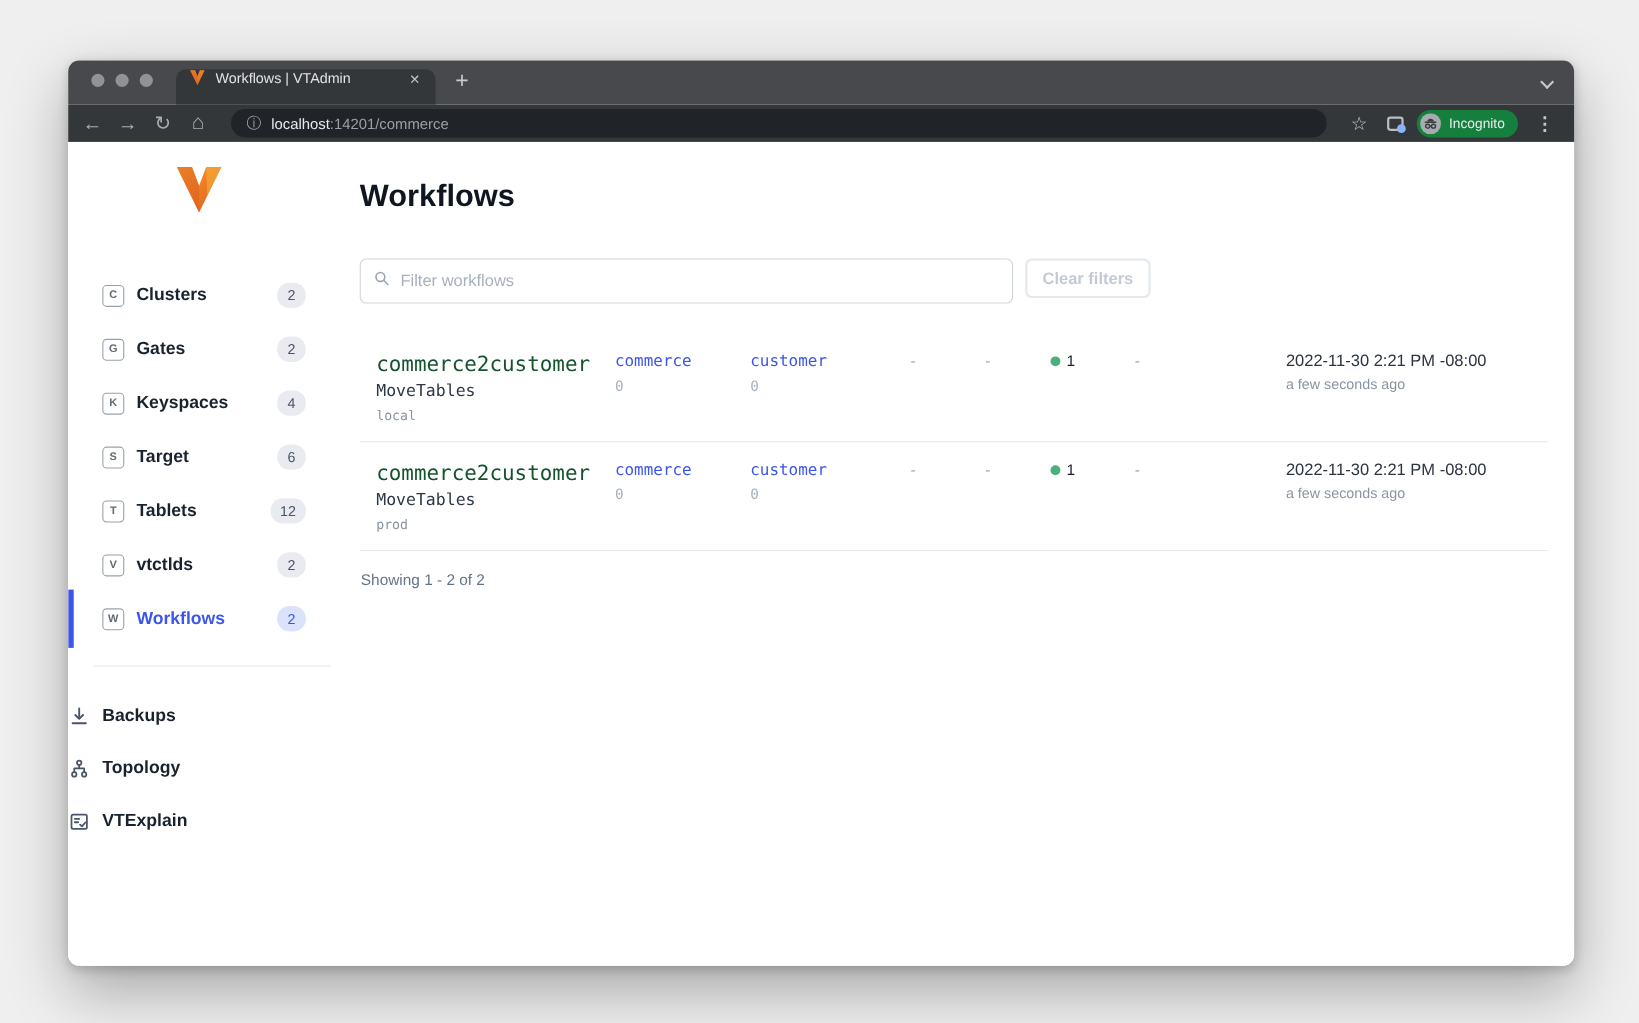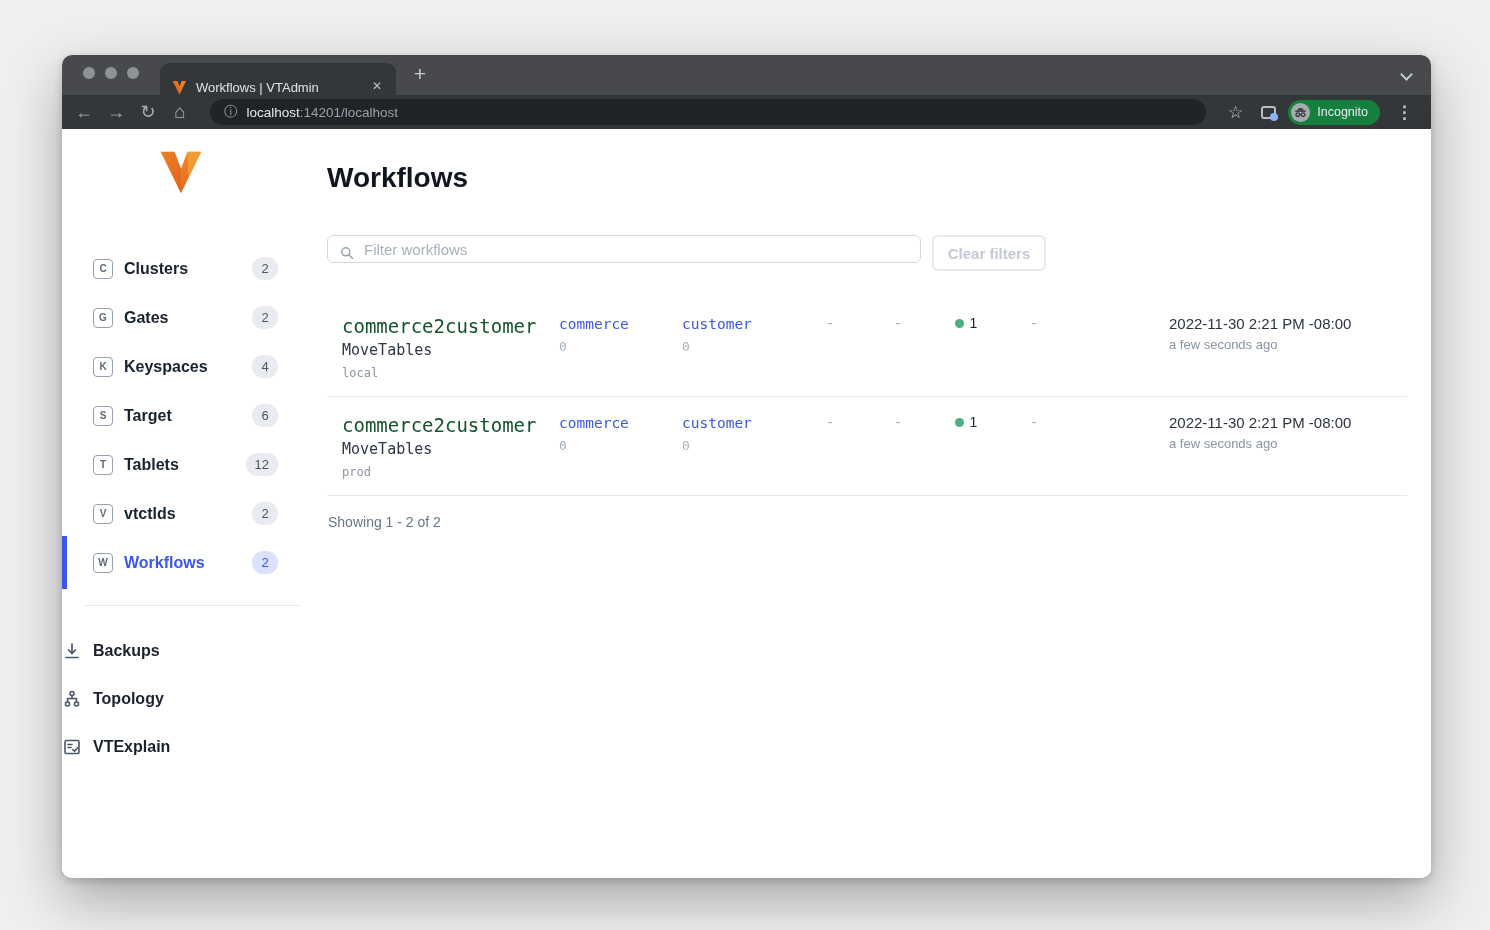--- a/index.html
+++ b/index.html
@@ -22,21 +22,21 @@
   
   .tabbar {
     position:absolute; left:0; top:0; width:100%; height:40px;
     background:#47494c; border-radius:10px 10px 0 0;
   }
   .traffic { position:absolute; left:21px; top:12px; display:flex; gap:10px; }
   .traffic i { width:12px; height:12px; border-radius:50%; background:#8f9296; display:block; }
   .tab {
     position:absolute; left:98px; top:8px; width:236px; height:32px;
     background:#343739; border-radius:9px 9px 0 0;
-    display:flex; align-items:flex-end; padding:0 10px 0 12px;
+    display:flex; align-items:flex-start; padding:0 10px 0 12px;
   }
   .tab .favicon { width:15px; height:15px; flex:0 0 auto; }
   .tab .tab-title {
     color:#e1e3e6; font-size:13px; margin-left:9px; flex:1 1 auto;
     white-space:nowrap; overflow:hidden;
   }
   .tab .tab-close { color:#bfc3c7; font-size:12px; cursor:default; padding:2px 4px; }
   .new-tab {
     position:absolute; left:345px; top:6px; width:26px; height:26px;
     color:#c6c9cc; font-size:21px; font-weight:400; text-align:center; line-height:25px;
@@ -110,21 +110,21 @@
   .tool-item svg { width:20px; height:20px; flex:0 0 auto; }
   .tool-item .tool-label { margin-left:11px; font-size:16px; font-weight:700; color:#19222e; }
 
   
   .main { flex:1 1 auto; padding:31px 24px 0 0; min-width:0; }
   .page-title { font-size:28px; line-height:36px; font-weight:700; color:#10161f; }
   .filter-row { display:flex; margin-top:39px; }
   .filter-box { position:relative; width:594px; }
   .filter-box svg { position:absolute; left:12px; top:10px; width:16px; height:16px; }
   .filter-input {
-    width:100%; height:28px; border:1px solid #cfd6de; border-radius:6px;
+    width:100%; height:41px; border:1px solid #cfd6de; border-radius:6px;
     padding:0 12px 0 36px; font-size:15px; color:#2d3748; outline:none;
     font-family:"Liberation Sans", sans-serif;
   }
   .filter-input::placeholder { color:#a7b0bd; }
   .clear-btn {
     margin-left:11px; width:114px; height:36px; border:2px solid #e5e9ee; border-radius:6px;
     background:#fff; color:#c3cad4; font-size:15px; font-weight:600; cursor:default;
     font-family:"Liberation Sans", sans-serif;
   }
   
@@ -184,21 +184,21 @@
   </div>
 
   <div class="toolbar">
     <span class="nav-ic" style="margin-left:6px">←</span>
     <span class="nav-ic">→</span>
     <span class="nav-ic">↻</span>
     <span class="nav-ic home">⌂</span>
     <div class="urlbar">
       <span class="info">ⓘ</span>
       <span class="host">localhost</span>
-        <span class="rest">:14201/localhost</span>
+        <span class="rest">:14201/commerce</span>
     </div>
     <div class="tool-right">
       <span class="star">☆</span>
       <span class="panel-ic"></span>
       <div class="incog">
         <svg viewBox="0 0 20 20">
           <circle cx="10" cy="10" r="10" fill="#a6abb0"></circle>
           <path d="M4.5 8.6 h11" stroke="#3a3d40" stroke-width="1.6" fill="none"></path>
           <path d="M6.8 7.8 c0-3.4 6.4-3.4 6.4 0 Z" fill="#3a3d40"></path>
           <circle cx="7.2" cy="12.3" r="1.9" fill="none" stroke="#3a3d40" stroke-width="1.4"></circle>

